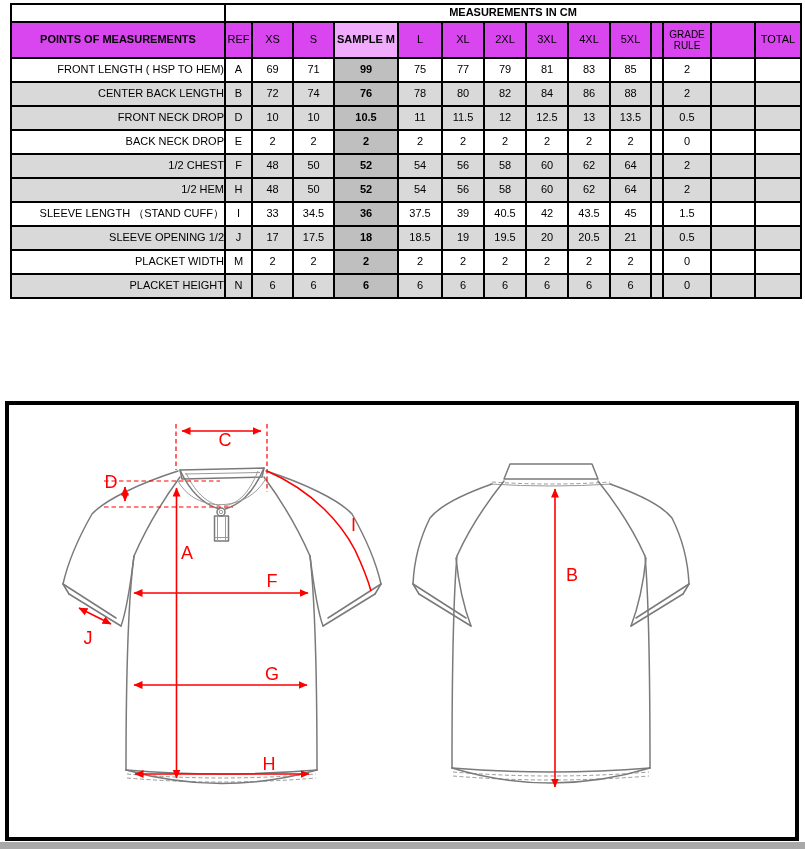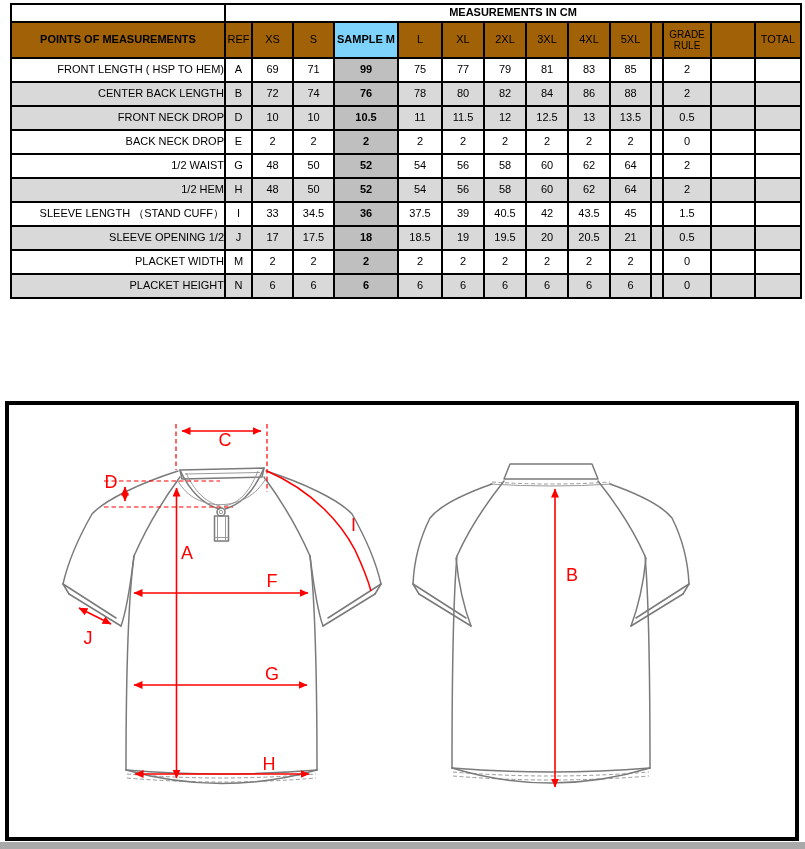--- a/index.html
+++ b/index.html
@@ -5,22 +5,22 @@
   html,body{margin:0;padding:0;background:#fff;}
   .page{position:relative;width:805px;height:849px;background:#fff;
         font-family:"Liberation Sans",sans-serif;color:#000;overflow:hidden;}
 
   
   table.meas{position:absolute;left:10px;top:3px;border-collapse:collapse;table-layout:fixed;}
   table.meas td{border:2px solid #000;font-size:11px;text-align:center;vertical-align:middle;
                 padding:0;overflow:hidden;white-space:nowrap;background:#fff;line-height:1.05;}
   td.spacer{border:none;background:#fff;}
   td.band{background:#d9d9d9;font-weight:bold;font-size:12px;height:16px;}
-  tr.head td{background:#a16207;height:34px;font-size:11px;}
-  tr.head td.sampleh{font-weight:bold;background:#7dd3fc;}
+  tr.head td{background:#d946ef;height:34px;font-size:11px;}
+  tr.head td.sampleh{font-weight:bold;background:#f0abfc;}
   tr.head td.gradeh{font-size:10px;white-space:normal;line-height:1.15;}
   td.corner{text-align:left;vertical-align:bottom;font-weight:bold;padding:1px 3px;white-space:normal;}
   tr.datarow{height:24px;}
   tr.datarow td.lbl{text-align:right;padding-left:4px;}
   tr.alt td{background:#d9d9d9;}
   td.sample{background:#bfbfbf !important;font-weight:bold;}
 
   
   svg.diagram{position:absolute;left:0;top:400px;}
   .garment{stroke:#7a7a7a;stroke-width:1.5;fill:none;stroke-linecap:round;stroke-linejoin:round;}
@@ -138,23 +138,23 @@
           <td>2</td>
           <td>2</td>
           <td>2</td>
           <td>2</td>
           <td>2</td>
           <td></td>
           <td>0</td>
           <td></td>
           <td></td>
         </tr>
-        <tr class="datarow">
-          <td class="lbl">1/2 WAIST</td>
-          <td>G</td>
+        <tr class="datarow alt">
+          <td class="lbl">1/2 CHEST</td>
+          <td>F</td>
           <td>48</td>
           <td>50</td>
           <td class="sample">52</td>
           <td>54</td>
           <td>56</td>
           <td>58</td>
           <td>60</td>
           <td>62</td>
           <td>64</td>
           <td></td>

